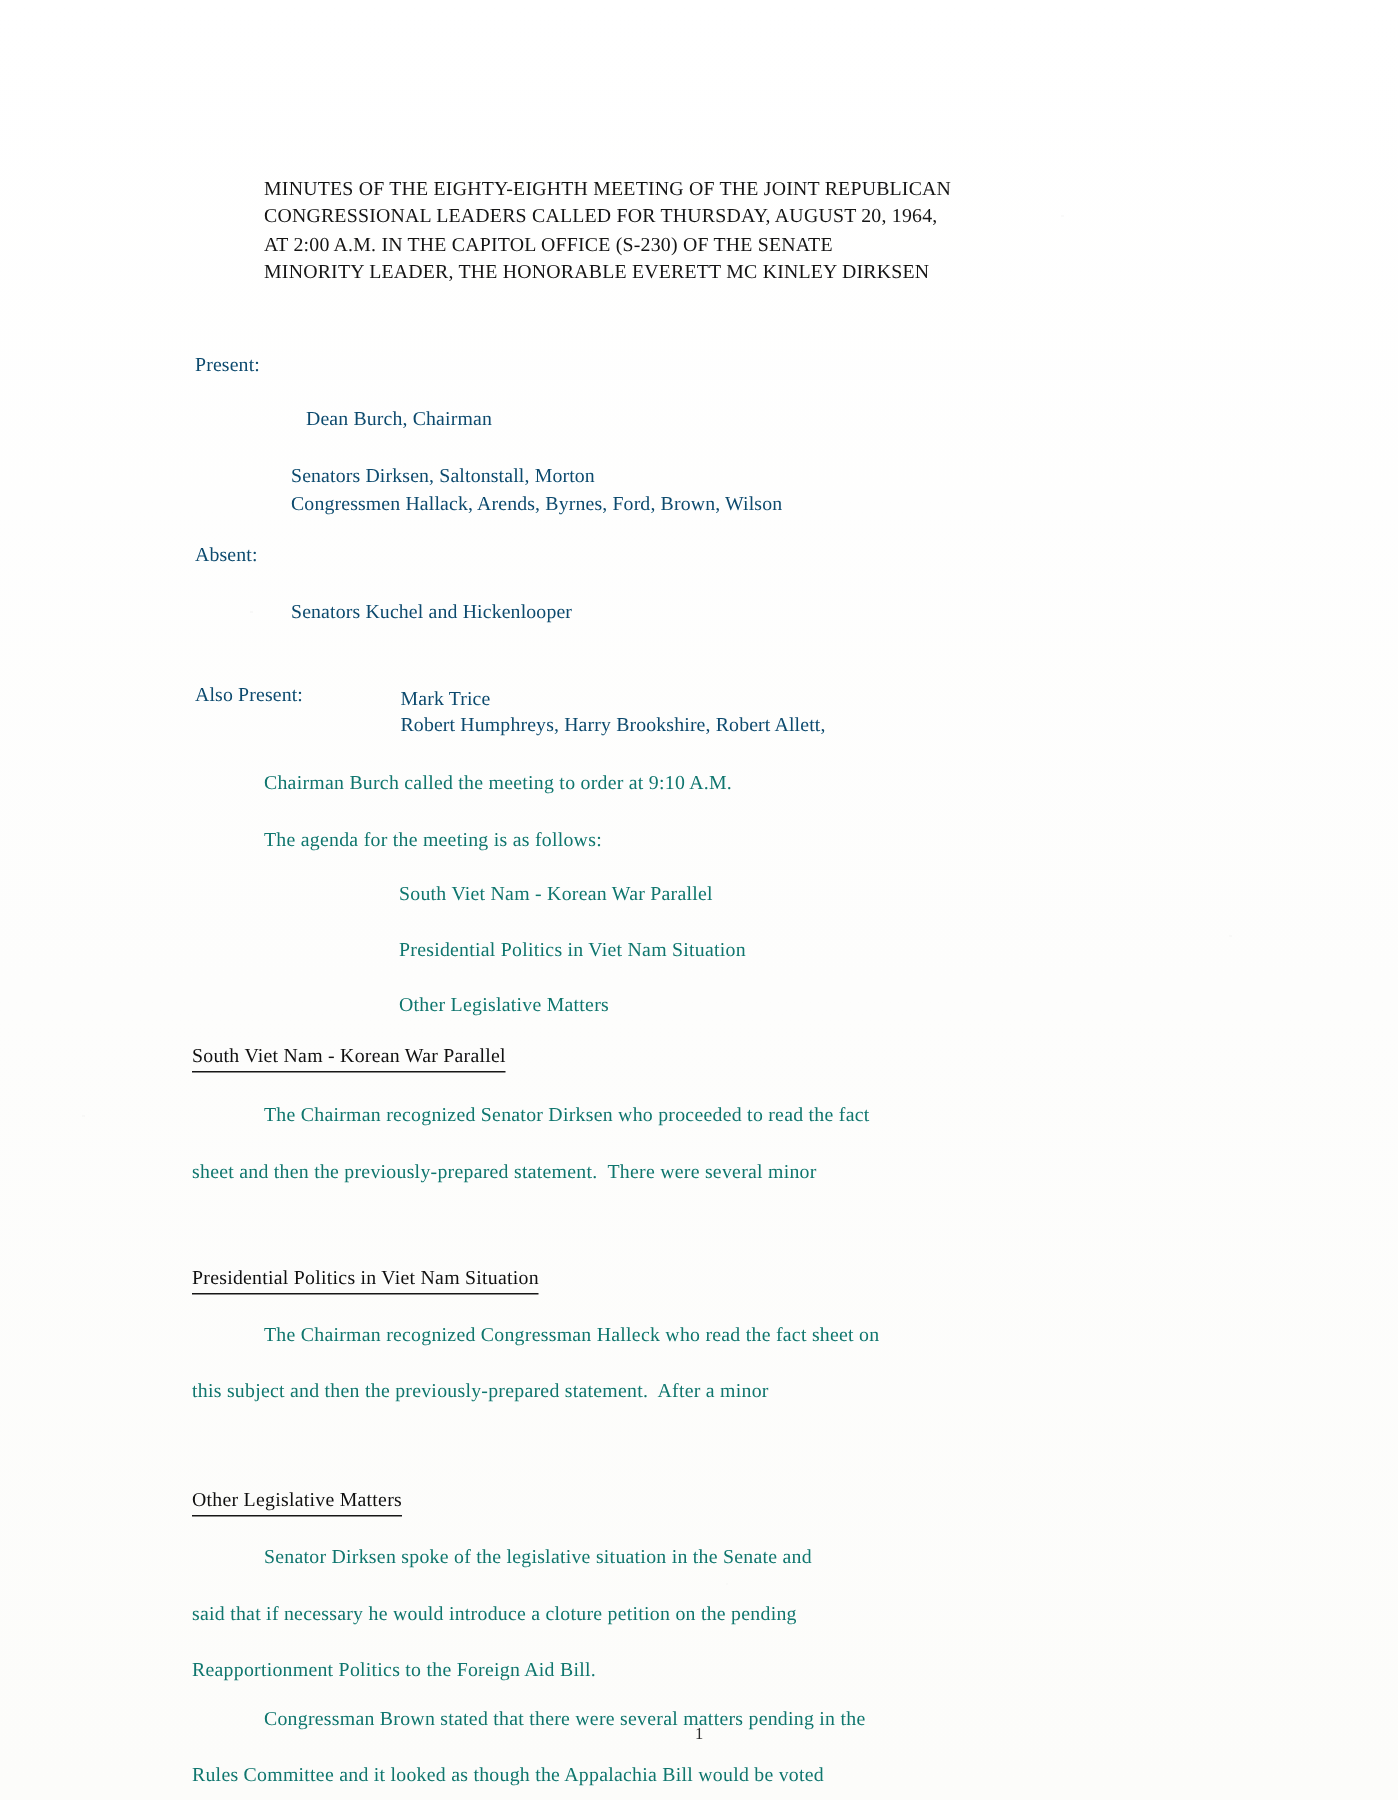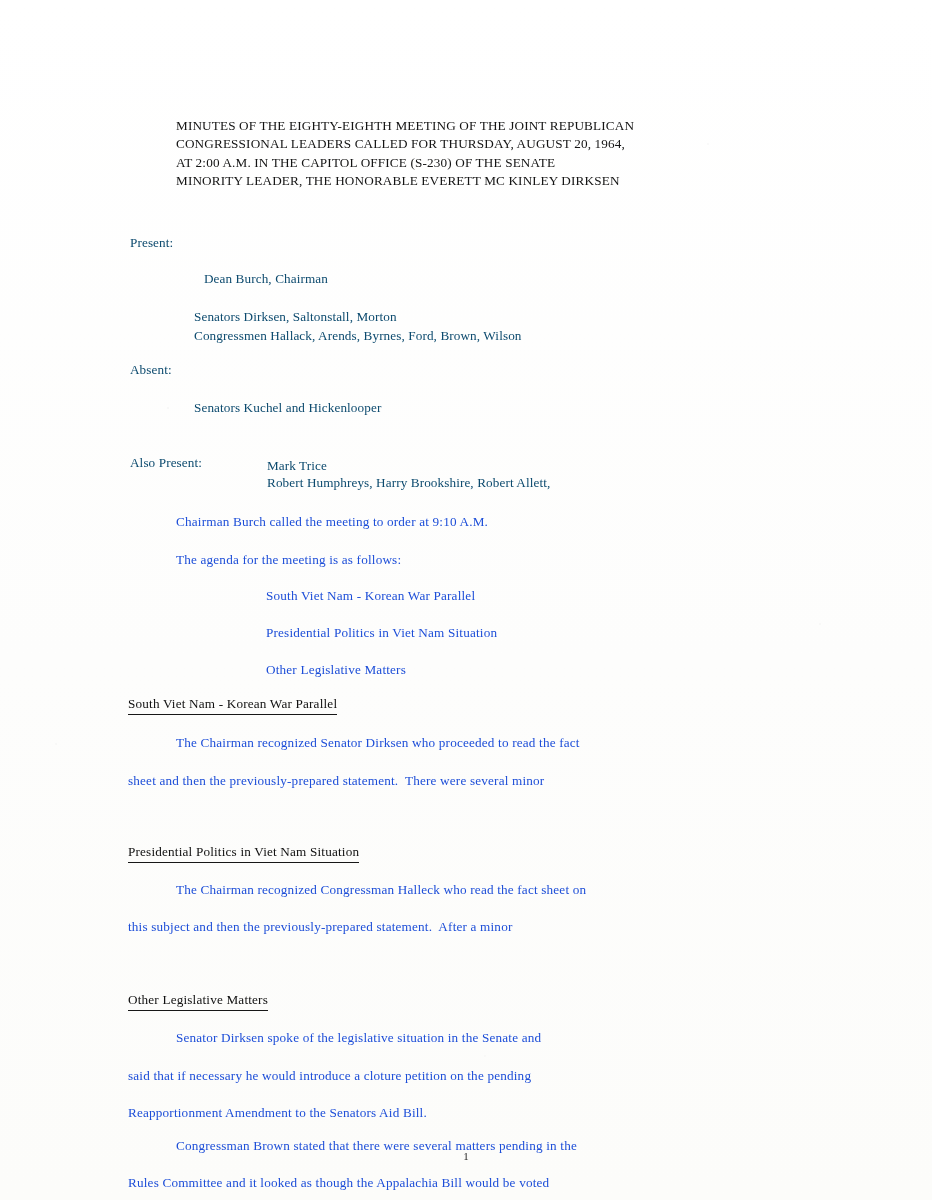--- a/index.html
+++ b/index.html
@@ -79,21 +79,21 @@
   .nm-also-1     { left: 267px; top: 426px; margin-top: 36px; }
   .nm-also-2     { left: 267px; top: 445px; }
 
   
   .body-line {
     position: absolute;
     white-space: pre;
     font-size: 13.2px;
     line-height: 17px;
     letter-spacing: 0.18px;
-    color: #1d4ed8;
+    color: #0f766e;
   }
   .indent-para  { left: 176px; }
   .flush-left   { left: 128px; }
   .indent-item  { left: 266px; }
 
   .section-head {
     position: absolute;
     left: 128px;
     white-space: pre;
     font-size: 13.2px;
@@ -151,19 +151,19 @@
   <div class="body-line flush-left" style="top:760px">sheet and then the previously-prepared statement.  There were several minor</div>
   <div class="body-line indent-para" style="top:722px">The Chairman recognized Senator Dirksen who proceeded to read the fact</div>
 
   <div class="section-head" style="top:832px">Presidential Politics in Viet Nam Situation</div>
   <div class="body-line indent-para" style="top:869px">The Chairman recognized Congressman Halleck who read the fact sheet on</div>
   <div class="body-line flush-left" style="top:906px">this subject and then the previously-prepared statement.  After a minor</div>
 
   <div class="section-head" style="top:980px">Other Legislative Matters</div>
   <div class="body-line indent-para" style="top:1017px">Senator Dirksen spoke of the legislative situation in the Senate and</div>
   <div class="body-line flush-left" style="top:1055px">said that if necessary he would introduce a cloture petition on the pending</div>
-  <div class="body-line flush-left" style="top:1092px">Reapportionment Amendment to the Senators Aid Bill.</div>
+  <div class="body-line flush-left" style="top:1092px">Reapportionment Politics to the Foreign Aid Bill.</div>
   <div class="body-line indent-para" style="top:1125px">Congressman Brown stated that there were several matters pending in the</div>
   <div class="body-line flush-left" style="top:1162px">Rules Committee and it looked as though the Appalachia Bill would be voted</div>
 
   <div class="page-number">1</div>
 
 </div>
 
 </body></html>

